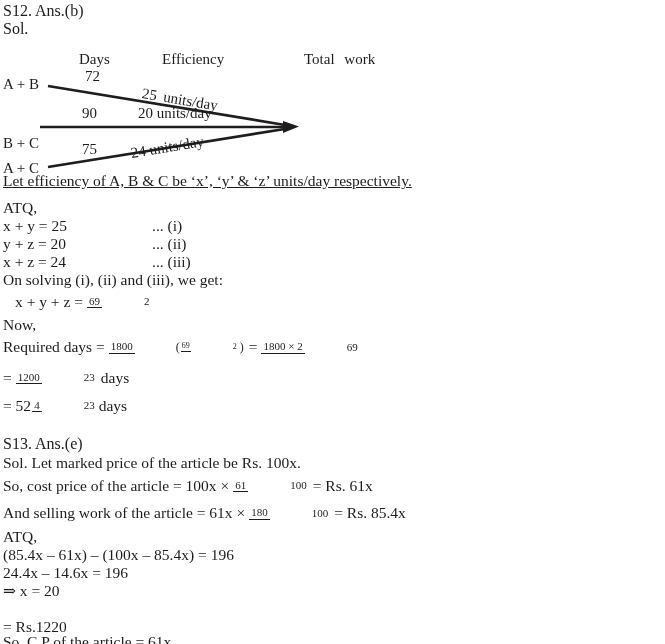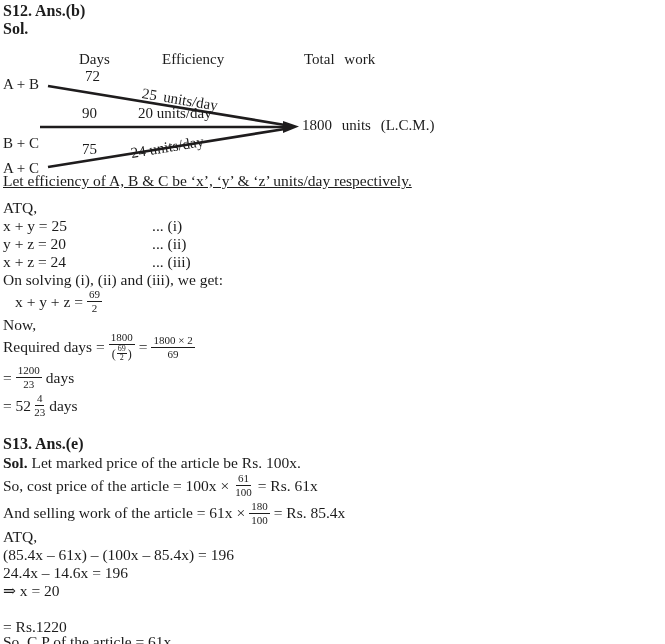--- a/index.html
+++ b/index.html
@@ -2,26 +2,26 @@
 <html><head>
 <meta charset="utf-8">
 <style>
   html,body{margin:0;padding:0;}
   body{
     width:665px;height:644px;background:#ffffff;position:relative;
     font-family:"Liberation Serif","DejaVu Serif",serif;
     color:#1c1c1c;font-size:15.5px;overflow:hidden;
   }
   .abs{position:absolute;white-space:nowrap;}
-  .bold{font-weight:bold;font-size:16px;}
+  .bold{font-weight:normal;font-size:16px;}
   .fline{position:absolute;display:flex;align-items:center;white-space:nowrap;}
   .fline>span{white-space:pre;}
   
-  .frac{display:inline-flex;flex-direction:column;align-items:center;text-align:center;
-        font-size:11px;line-height:1.15;margin:0 4px;}
+  .frac{display:inline-flex;flex-direction:row;align-items:center;text-align:center;
+        font-size:11px;line-height:1.15;margin:0 4px;gap:40px;}
   .frac .fnum{border-bottom:1.2px solid #1c1c1c;padding:0 2px;display:block;}
   .frac .fden{padding:0 2px;display:block;}
   .fden-row{display:flex;align-items:center;padding:0 1px;}
   .frac.mini{font-size:8px;margin:0 1px;line-height:1.05;}
   .frac.mini .fnum{border-bottom:1px solid #1c1c1c;padding:0 1px;}
   .paren{font-size:12px;line-height:1;}
   .frac.tight{margin:0 2px 0 1px;}
   
   .eqrow{position:absolute;left:3px;display:flex;}
   .eqrow .eq{width:149px;}
@@ -56,21 +56,20 @@
   <div class="dlabel ws4 rot-down" style="left:142px;top:40px;">25 units/day</div>
 
   <div class="dlabel" style="left:3px;top:90px;">B + C</div>
   <div class="dlabel" style="left:82px;top:60px;">90</div>
   <div class="dlabel" style="left:138px;top:60px;">20 units/day</div>
 
   <div class="dlabel" style="left:3px;top:115px;">A + C</div>
   <div class="dlabel" style="left:82px;top:96px;">75</div>
   <div class="dlabel rot-up" style="left:131px;top:100px;">24 units/day</div>
 
-  <div class="dlabel ws6" style="left:302px;top:72px;">1800 units (L.C.M.)</div>
 </div>
 
 <div class="abs" style="left:3px;top:172px;text-decoration:underline;">Let efficiency of A, B &amp; C be ‘x’, ‘y’ &amp; ‘z’ units/day respectively.</div>
 <div class="abs" style="left:3px;top:199px;">ATQ,</div>
 
 <div class="eqrow" style="top:217px;">
   <span class="eq">x + y = 25</span>
   <span>... (i)</span>
 </div>
 <div class="eqrow" style="top:235px;">

